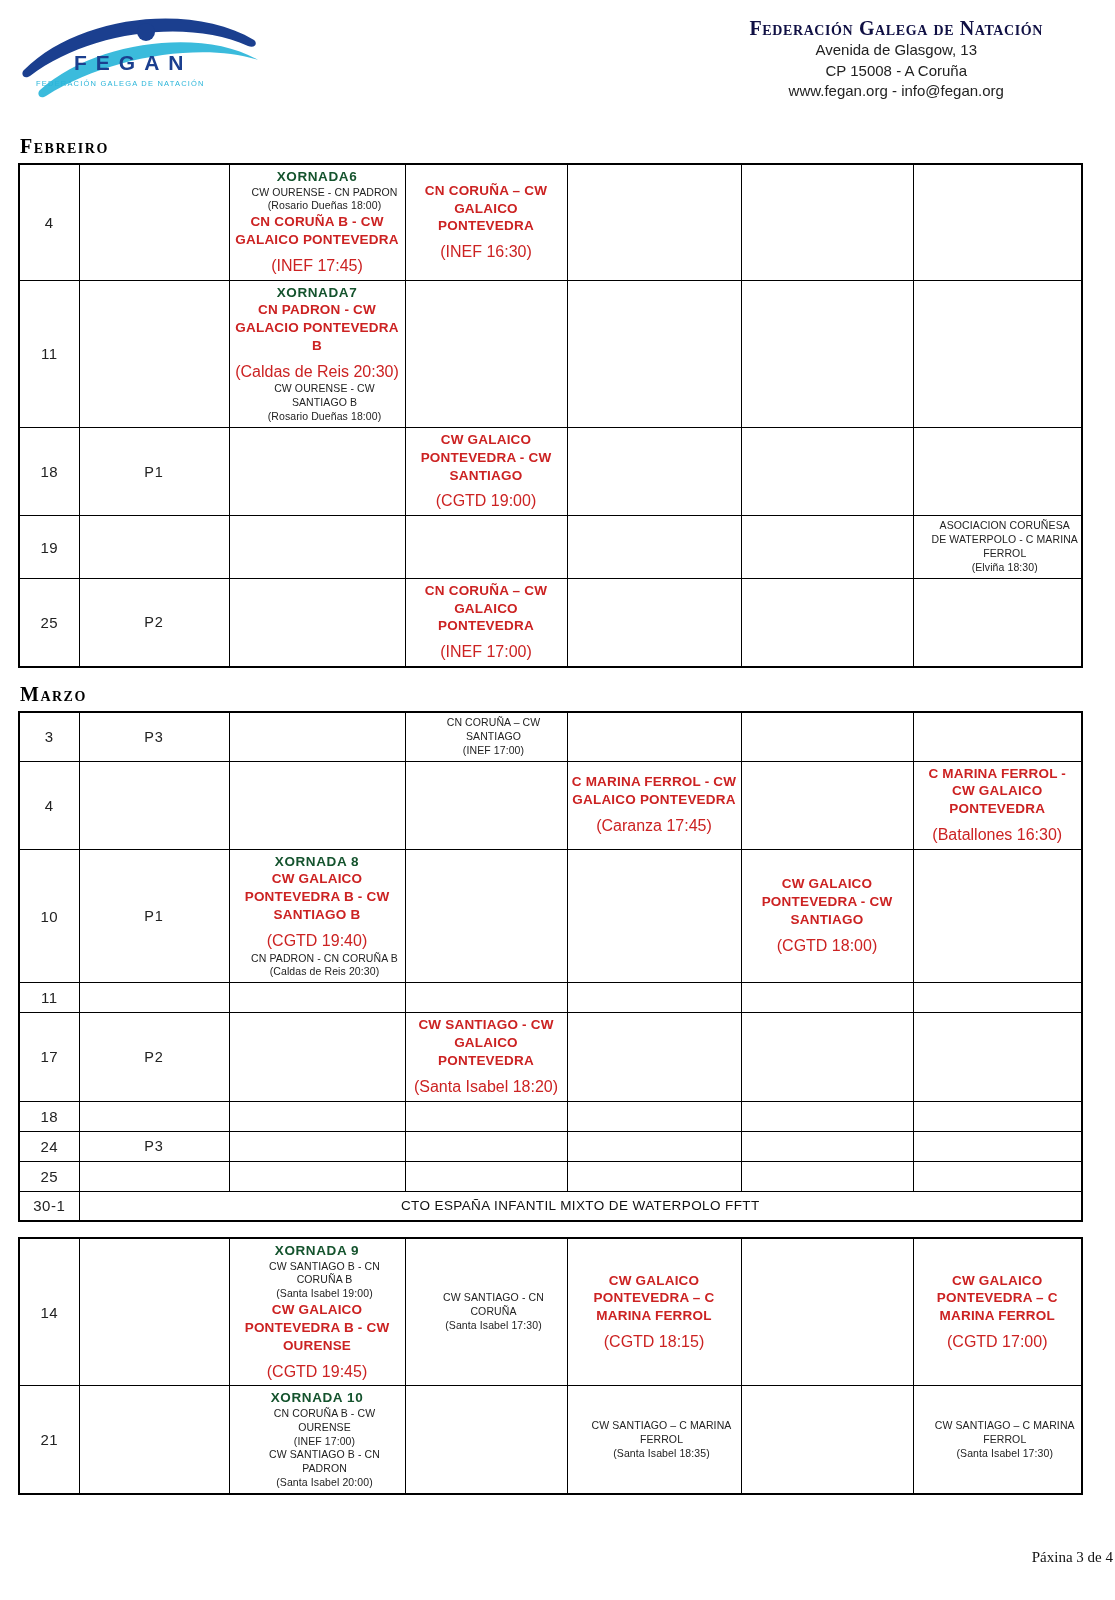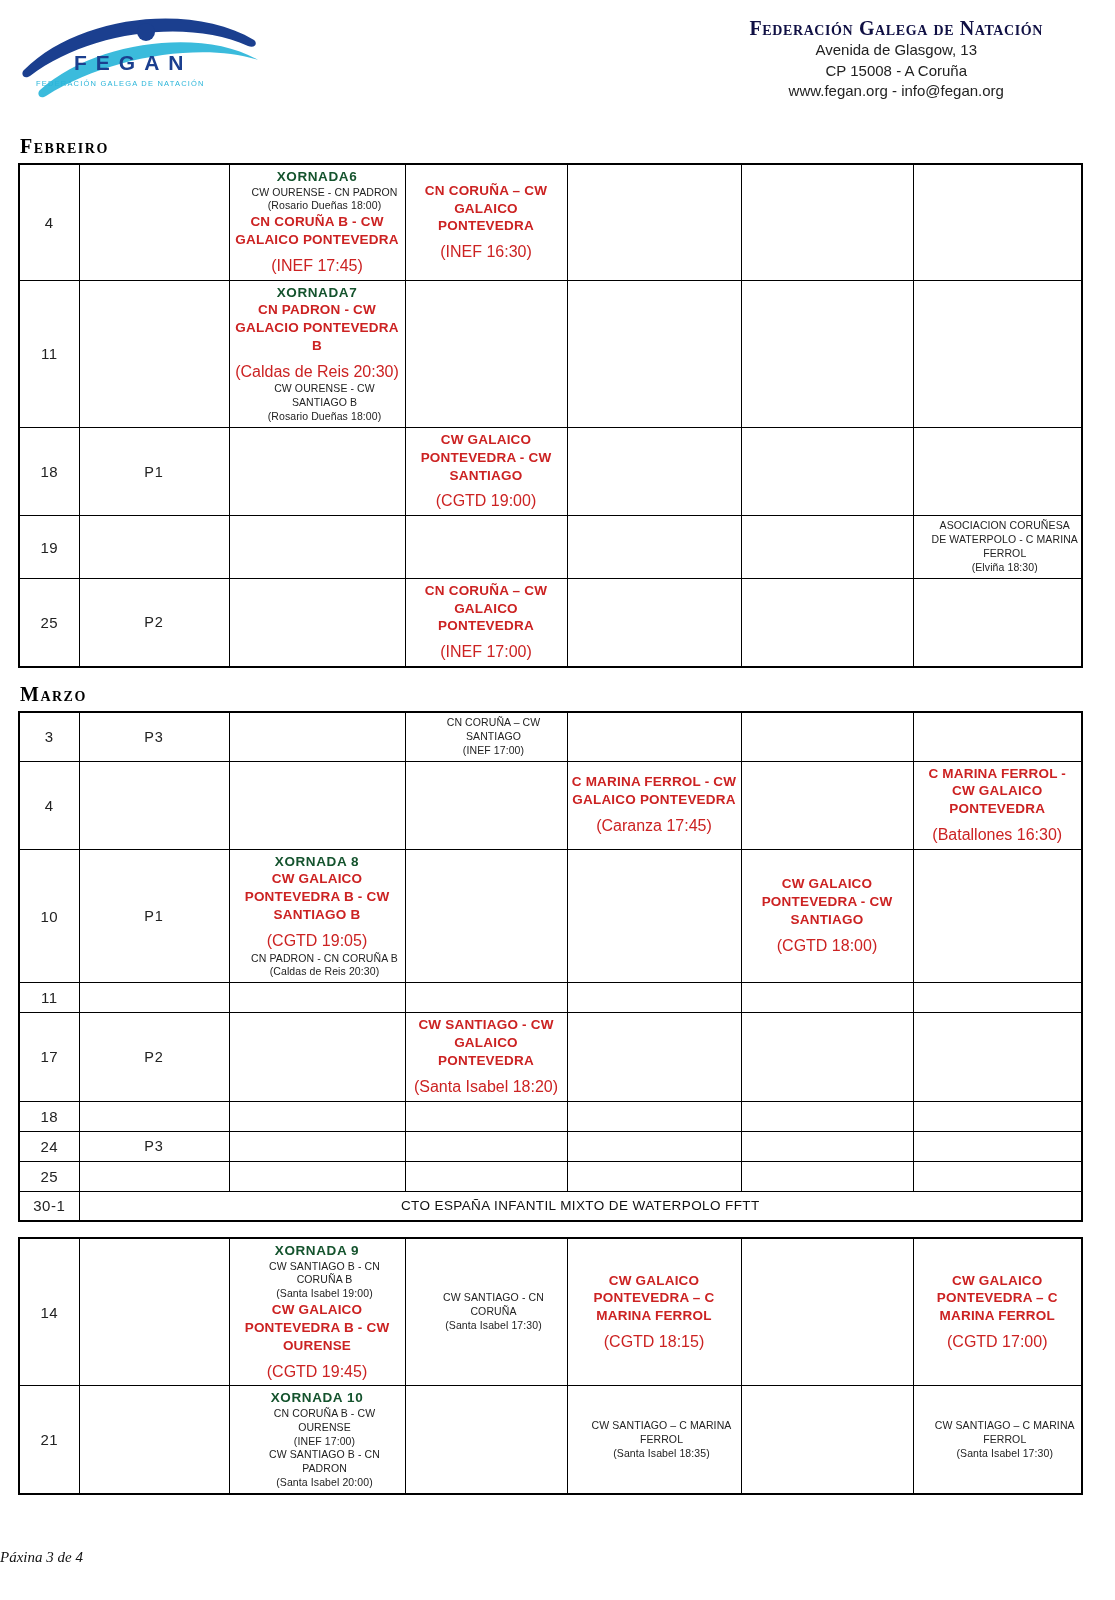--- a/index.html
+++ b/index.html
@@ -34,22 +34,22 @@
 
   .seg { line-height:1.3; }
   .seg-x  { font-size:13.5px; font-weight:600; color:#14532d; letter-spacing:0.6px; }
   .seg-rb { font-size:13.5px; font-weight:600; color:var(--red,#cc2222); letter-spacing:0.2px; line-height:1.32; }
   .seg-rs { font-size:16px; color:var(--red,#cc2222);margin-top:7px; }
   .seg-kb { font-size:13.5px; color:#111; letter-spacing:0.4px; }
   .seg-ks { font-size:10.5px; color:#222; letter-spacing:0.1px; line-height:1.32;margin-left:15px; }
 
   
   .footer {
-    position:absolute; left:0; right:8px; bottom:34px; text-align:left;
-    font-family:"Liberation Serif", serif; font-style:italic; font-size:15px; color:#111;
+    position:absolute; left:0; right:2px; bottom:34px; text-align:right;
+    font-family:"Liberation Serif", serif; font-size:15px; color:#111;
   }
 </style>
 </head>
 <body>
 
 <div class="page">
 
   <header class="header">
     <div class="logo">
       <svg viewBox="0 0 250 106" width="250" height="106">
@@ -193,21 +193,21 @@
                 <div class="seg seg-rb">C MARINA FERROL  - CW GALAICO PONTEVEDRA</div>
                 <div class="seg seg-rs">(Batallones 16:30)</div>
               </td>
             </tr>
             <tr>
               <td class="c-date">10</td>
               <td class="c-p">P1</td>
               <td class="c-match">
                 <div class="seg seg-x">XORNADA 8</div>
                 <div class="seg seg-rb">CW GALAICO PONTEVEDRA B  - CW SANTIAGO B</div>
-                <div class="seg seg-rs">(CGTD 19:05)</div>
+                <div class="seg seg-rs">(CGTD 19:40)</div>
                 <div class="seg seg-ks">CN PADRON  - CN CORUÑA B</div>
                 <div class="seg seg-ks">(Caldas de Reis 20:30)</div>
               </td>
               <td class="c-match"></td>
               <td class="c-match"></td>
               <td class="c-match">
                 <div class="seg seg-rb">CW GALAICO PONTEVEDRA - CW SANTIAGO</div>
                 <div class="seg seg-rs">(CGTD 18:00)</div>
               </td>
               <td class="c-match"></td>

